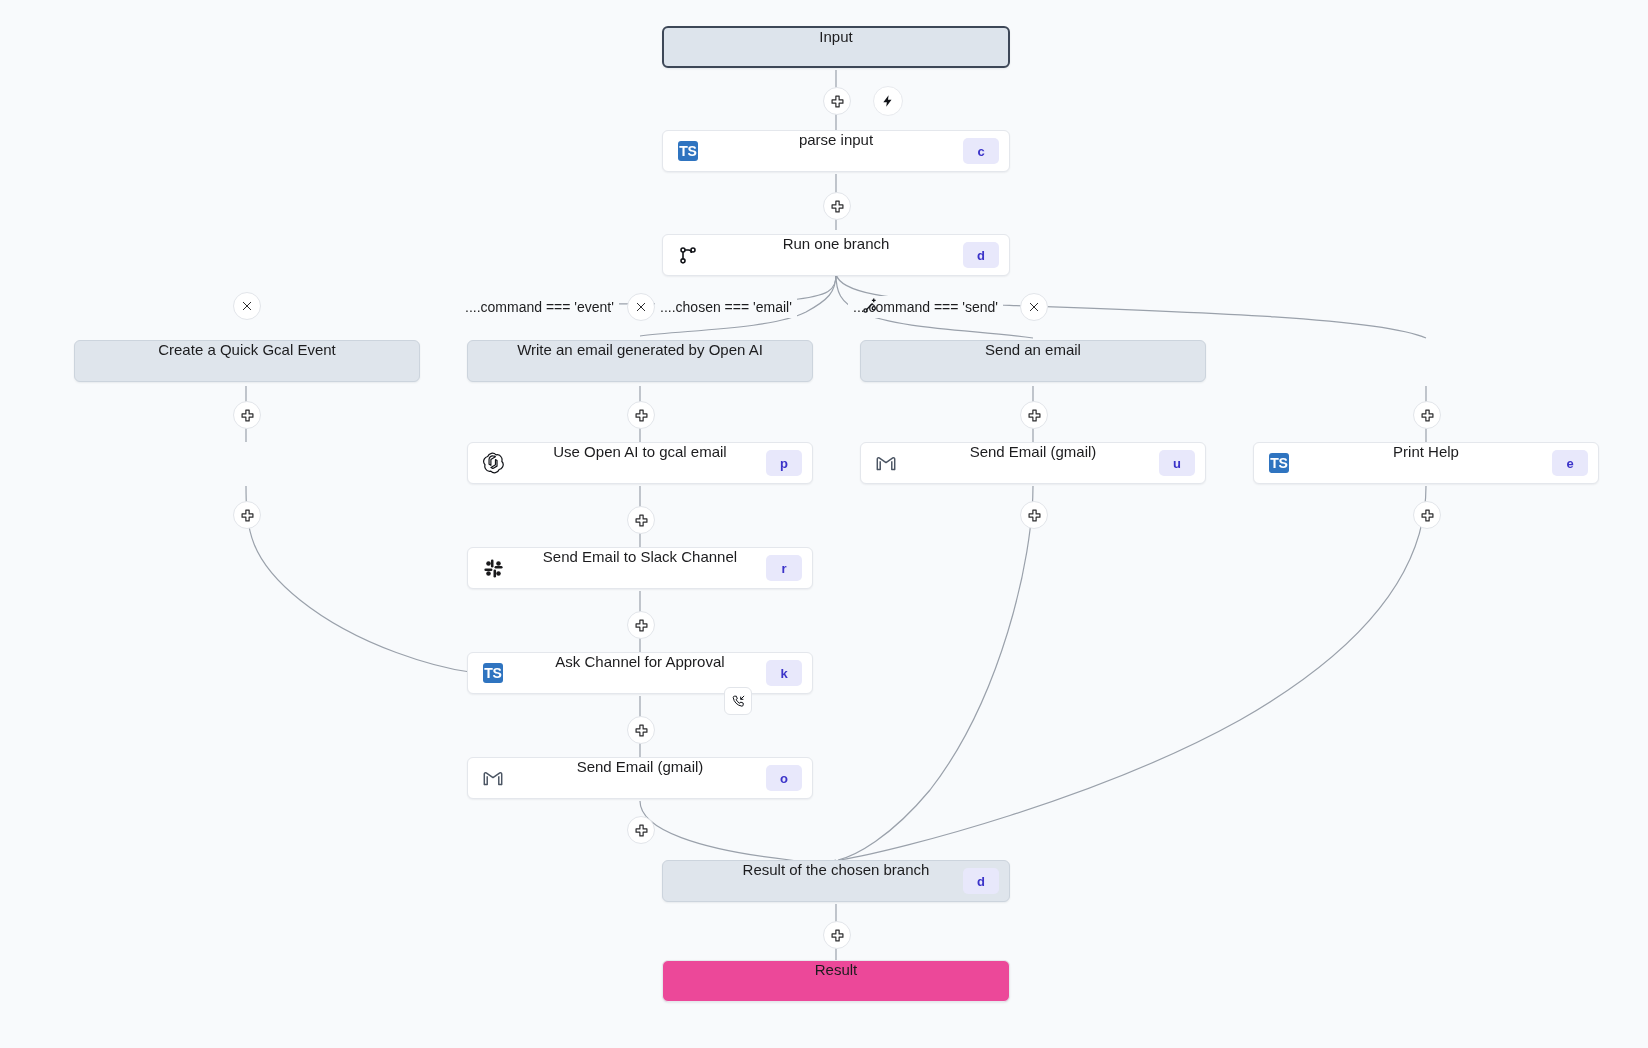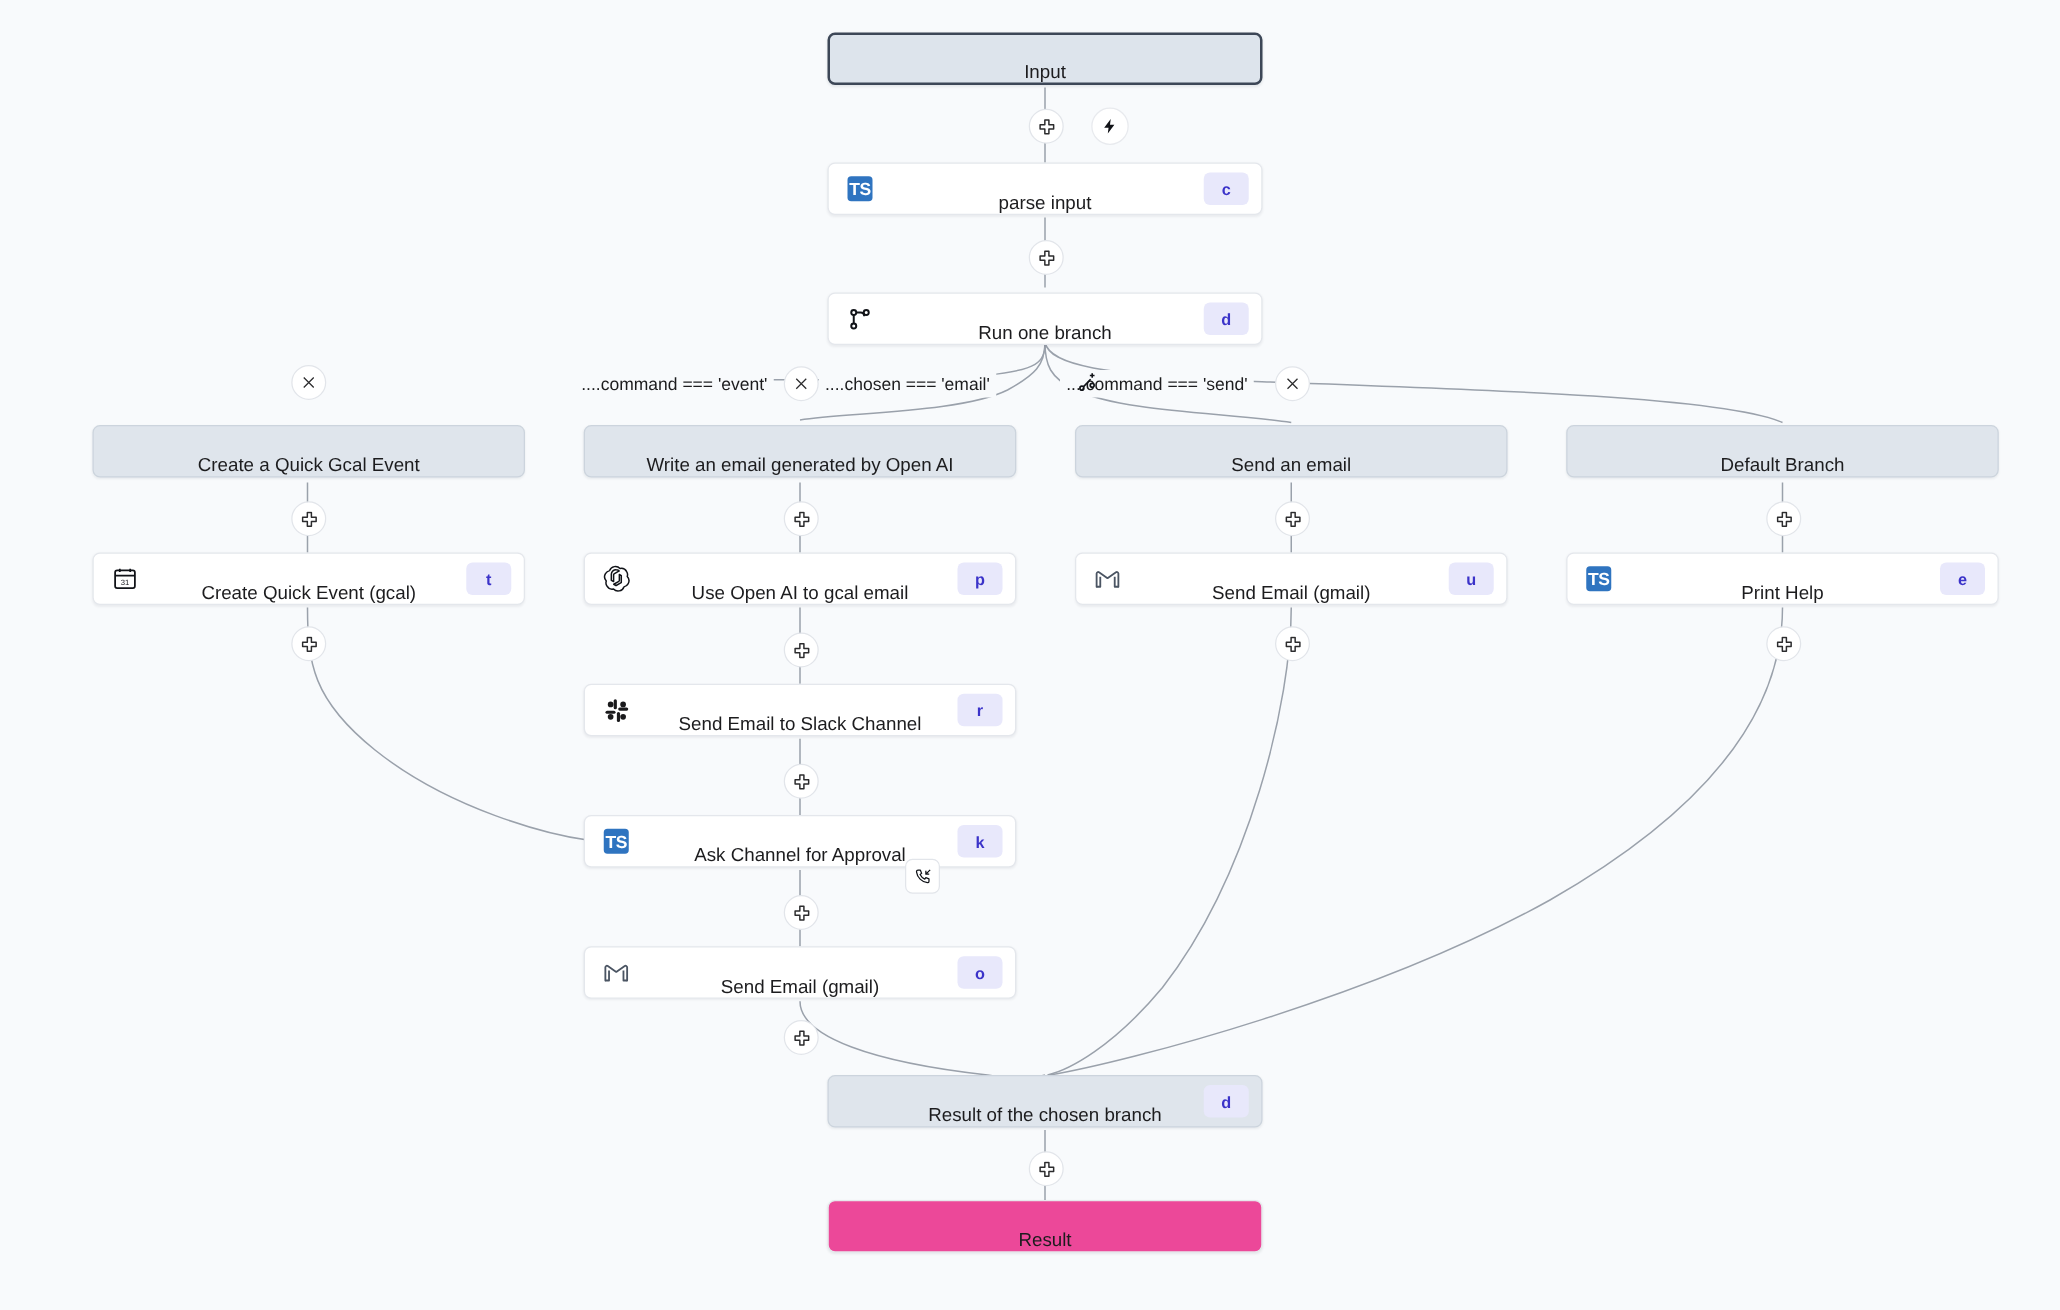--- a/index.html
+++ b/index.html
@@ -20,21 +20,21 @@
     left: 0; top: 0;
     width: 1648px; height: 1048px;
     pointer-events: none;
   }
 
   
   .node {
     position: absolute;
     box-sizing: border-box;
     display: flex;
-    align-items: flex-end;
+    align-items: flex-start;
     border-radius: 6px;
     font-size: 15px;
     color: #1c1c1e;
     z-index: 3;
   }
   .node .label {
     flex: 1 1 auto;
     text-align: center;
     white-space: nowrap;
     overflow: hidden;
@@ -311,23 +311,20 @@
 
   <div class="node branchbox" style="left:74px; top:340px; width:346px;">
     <span class="label">Create a Quick Gcal Event</span>
   </div>
   <div class="node branchbox" style="left:467px; top:340px; width:346px;">
     <span class="label">Write an email generated by Open AI</span>
   </div>
   <div class="node branchbox" style="left:860px; top:340px; width:346px;">
     <span class="label">Send an email</span>
   </div>
-  <div class="node branchbox" style="left:1253px; top:340px; width:346px;">
-    <span class="label">Default Branch</span>
-  </div>
 
   <div class="plus" style="left:246px; top:414px;">
     <svg width="13" height="13" viewBox="0 0 24 24">
       <path d="M9 2h6v7h7v6h-7v7H9v-7H2V9h7z" fill="none" stroke="#2c2c2e" stroke-width="2.2" stroke-linejoin="round"></path>
     </svg>
   </div>
   <div class="plus" style="left:640px; top:414px;">
     <svg width="13" height="13" viewBox="0 0 24 24">
       <path d="M9 2h6v7h7v6h-7v7H9v-7H2V9h7z" fill="none" stroke="#2c2c2e" stroke-width="2.2" stroke-linejoin="round"></path>
     </svg>
@@ -336,32 +333,20 @@
     <svg width="13" height="13" viewBox="0 0 24 24">
       <path d="M9 2h6v7h7v6h-7v7H9v-7H2V9h7z" fill="none" stroke="#2c2c2e" stroke-width="2.2" stroke-linejoin="round"></path>
     </svg>
   </div>
   <div class="plus" style="left:1426px; top:414px;">
     <svg width="13" height="13" viewBox="0 0 24 24">
       <path d="M9 2h6v7h7v6h-7v7H9v-7H2V9h7z" fill="none" stroke="#2c2c2e" stroke-width="2.2" stroke-linejoin="round"></path>
     </svg>
   </div>
 
-  <div class="node step" style="left:74px; top:442px; width:346px;">
-    <span class="icon">
-      <svg width="20" height="20" viewBox="0 0 24 24">
-        <rect x="2.5" y="4" width="19" height="17" rx="2" fill="none" stroke="#111318" stroke-width="1.7"></rect>
-        <path d="M2.5 9h19" stroke="#111318" stroke-width="1.7"></path>
-        <path d="M7 2.5v3M17 2.5v3" stroke="#111318" stroke-width="1.7"></path>
-        <text x="12" y="18.4" font-size="7.4" font-family="Liberation Sans, sans-serif" text-anchor="middle" fill="#111318">31</text>
-      </svg>
-    </span>
-    <span class="label">Create Quick Event (gcal)</span>
-    <span class="badge">t</span>
-  </div>
 
   <div class="node step" style="left:467px; top:442px; width:346px;">
     <span class="icon">
       <svg width="22" height="22" viewBox="0 0 24 24">
         <path d="M21.6 10.1a5.3 5.3 0 0 0-.5-4.4 5.4 5.4 0 0 0-5.8-2.6A5.4 5.4 0 0 0 6.2 4.9a5.3 5.3 0 0 0-3.6 2.6 5.4 5.4 0 0 0 .7 6.4 5.3 5.3 0 0 0 .5 4.4 5.4 5.4 0 0 0 5.8 2.6 5.4 5.4 0 0 0 9.1-1.8 5.3 5.3 0 0 0 3.6-2.6 5.4 5.4 0 0 0-.7-6.4z M12 4.2a4 4 0 0 1 2.6 1l-4.5 2.6a.7.7 0 0 0-.4.6v6.1l-1.9-1.1a.2.2 0 0 1-.1-.2V7.9A4 4 0 0 1 12 4.2z M16.4 9.3v5.9a.2.2 0 0 1-.1.2l-4.4 2.5a.2.2 0 0 1-.2 0l-1.9-1.1 4.5-2.6a.7.7 0 0 0 .4-.6V8.3z" fill="none" stroke="#111318" stroke-width="1.3" stroke-linejoin="round"></path>
       </svg>
     </span>
     <span class="label">Use Open AI to gcal email</span>
     <span class="badge">p</span>
   </div>

